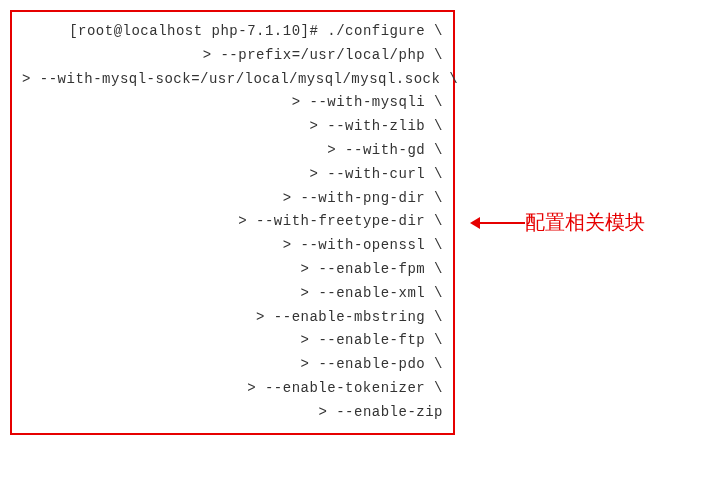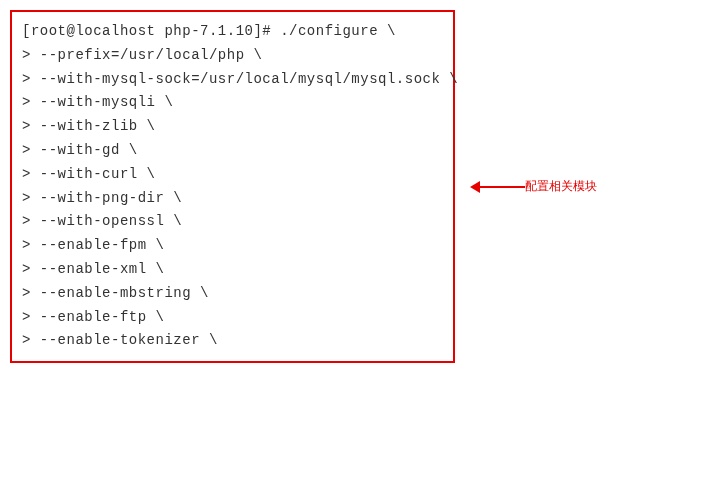--- a/index.html
+++ b/index.html
@@ -7,20 +7,21 @@
       padding: 10px;
       font-family: "Consolas", "Courier New", monospace;
       font-size: 14px;
       background: #fff;
       width: 724px;
       box-sizing: border-box;
     }
     .container {
       display: flex;
       align-items: center;
+      text-align: right;
     }
     .terminal-box {
       border: 2px solid #e60000;
       padding: 8px 10px;
       background: #fff;
       line-height: 1.7;
       color: #333;
       letter-spacing: 0.5px;
       width: 445px;
       box-sizing: border-box;
@@ -45,40 +46,43 @@
       width: 0;
       height: 0;
       border-top: 6px solid transparent;
       border-bottom: 6px solid transparent;
       border-right: 10px solid #e60000;
       vertical-align: middle;
     }
     .label {
       color: #e60000;
       font-family: "Microsoft YaHei", "SimSun", sans-serif;
-      font-size: 12px;
+      font-size: 20px;
     }
   </style>
 </head>
 <body>
 
 <div class="container">
   <div class="terminal-box">
     <div>[root@localhost php-7.1.10]# ./configure \</div>
     <div>&gt; --prefix=/usr/local/php \</div>
     <div>&gt; --with-mysql-sock=/usr/local/mysql/mysql.sock \</div>
     <div>&gt; --with-mysqli \</div>
     <div>&gt; --with-zlib \</div>
     <div>&gt; --with-gd \</div>
     <div>&gt; --with-curl \</div>
     <div>&gt; --with-png-dir \</div>
+    <div>&gt; --with-freetype-dir \</div>
     <div>&gt; --with-openssl \</div>
     <div>&gt; --enable-fpm \</div>
     <div>&gt; --enable-xml \</div>
     <div>&gt; --enable-mbstring \</div>
     <div>&gt; --enable-ftp \</div>
+    <div>&gt; --enable-pdo \</div>
     <div>&gt; --enable-tokenizer \</div>
+    <div>&gt; --enable-zip</div>
   </div>
   <div class="annotation">
     <span><span class="arrow-head"></span><span class="arrow-line"></span></span>
     <span class="label">配置相关模块</span>
   </div>
 </div>
 
 </body></html>

